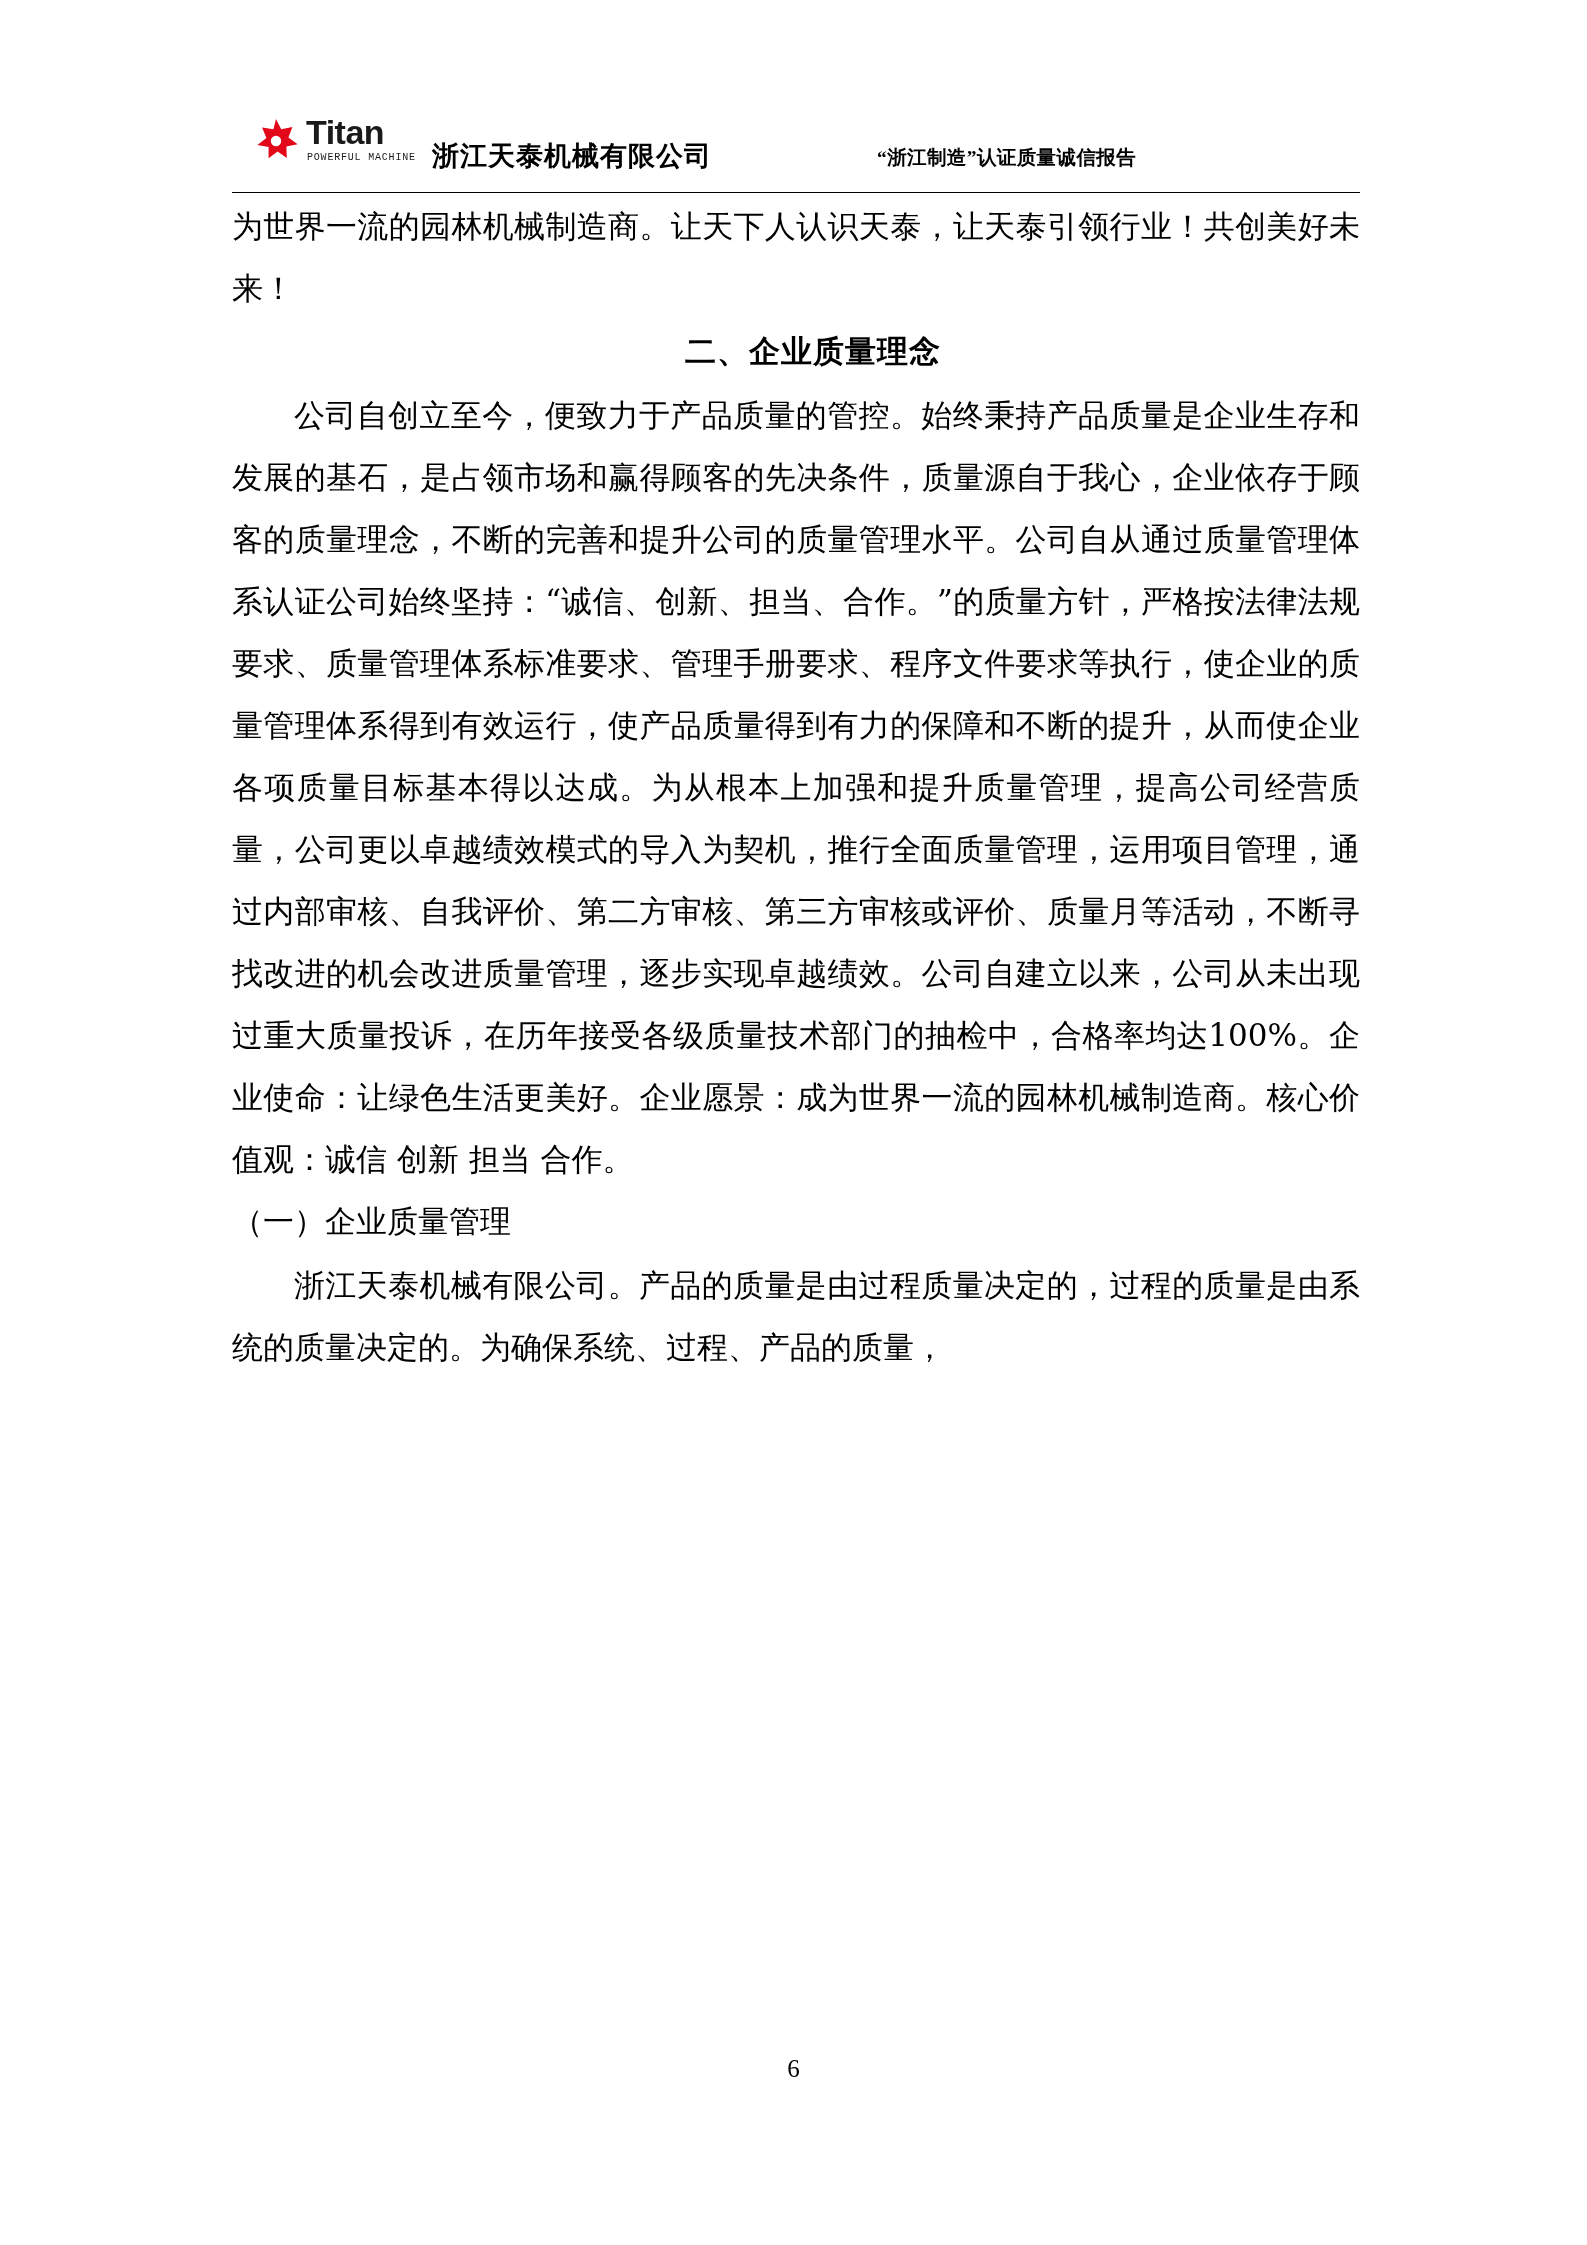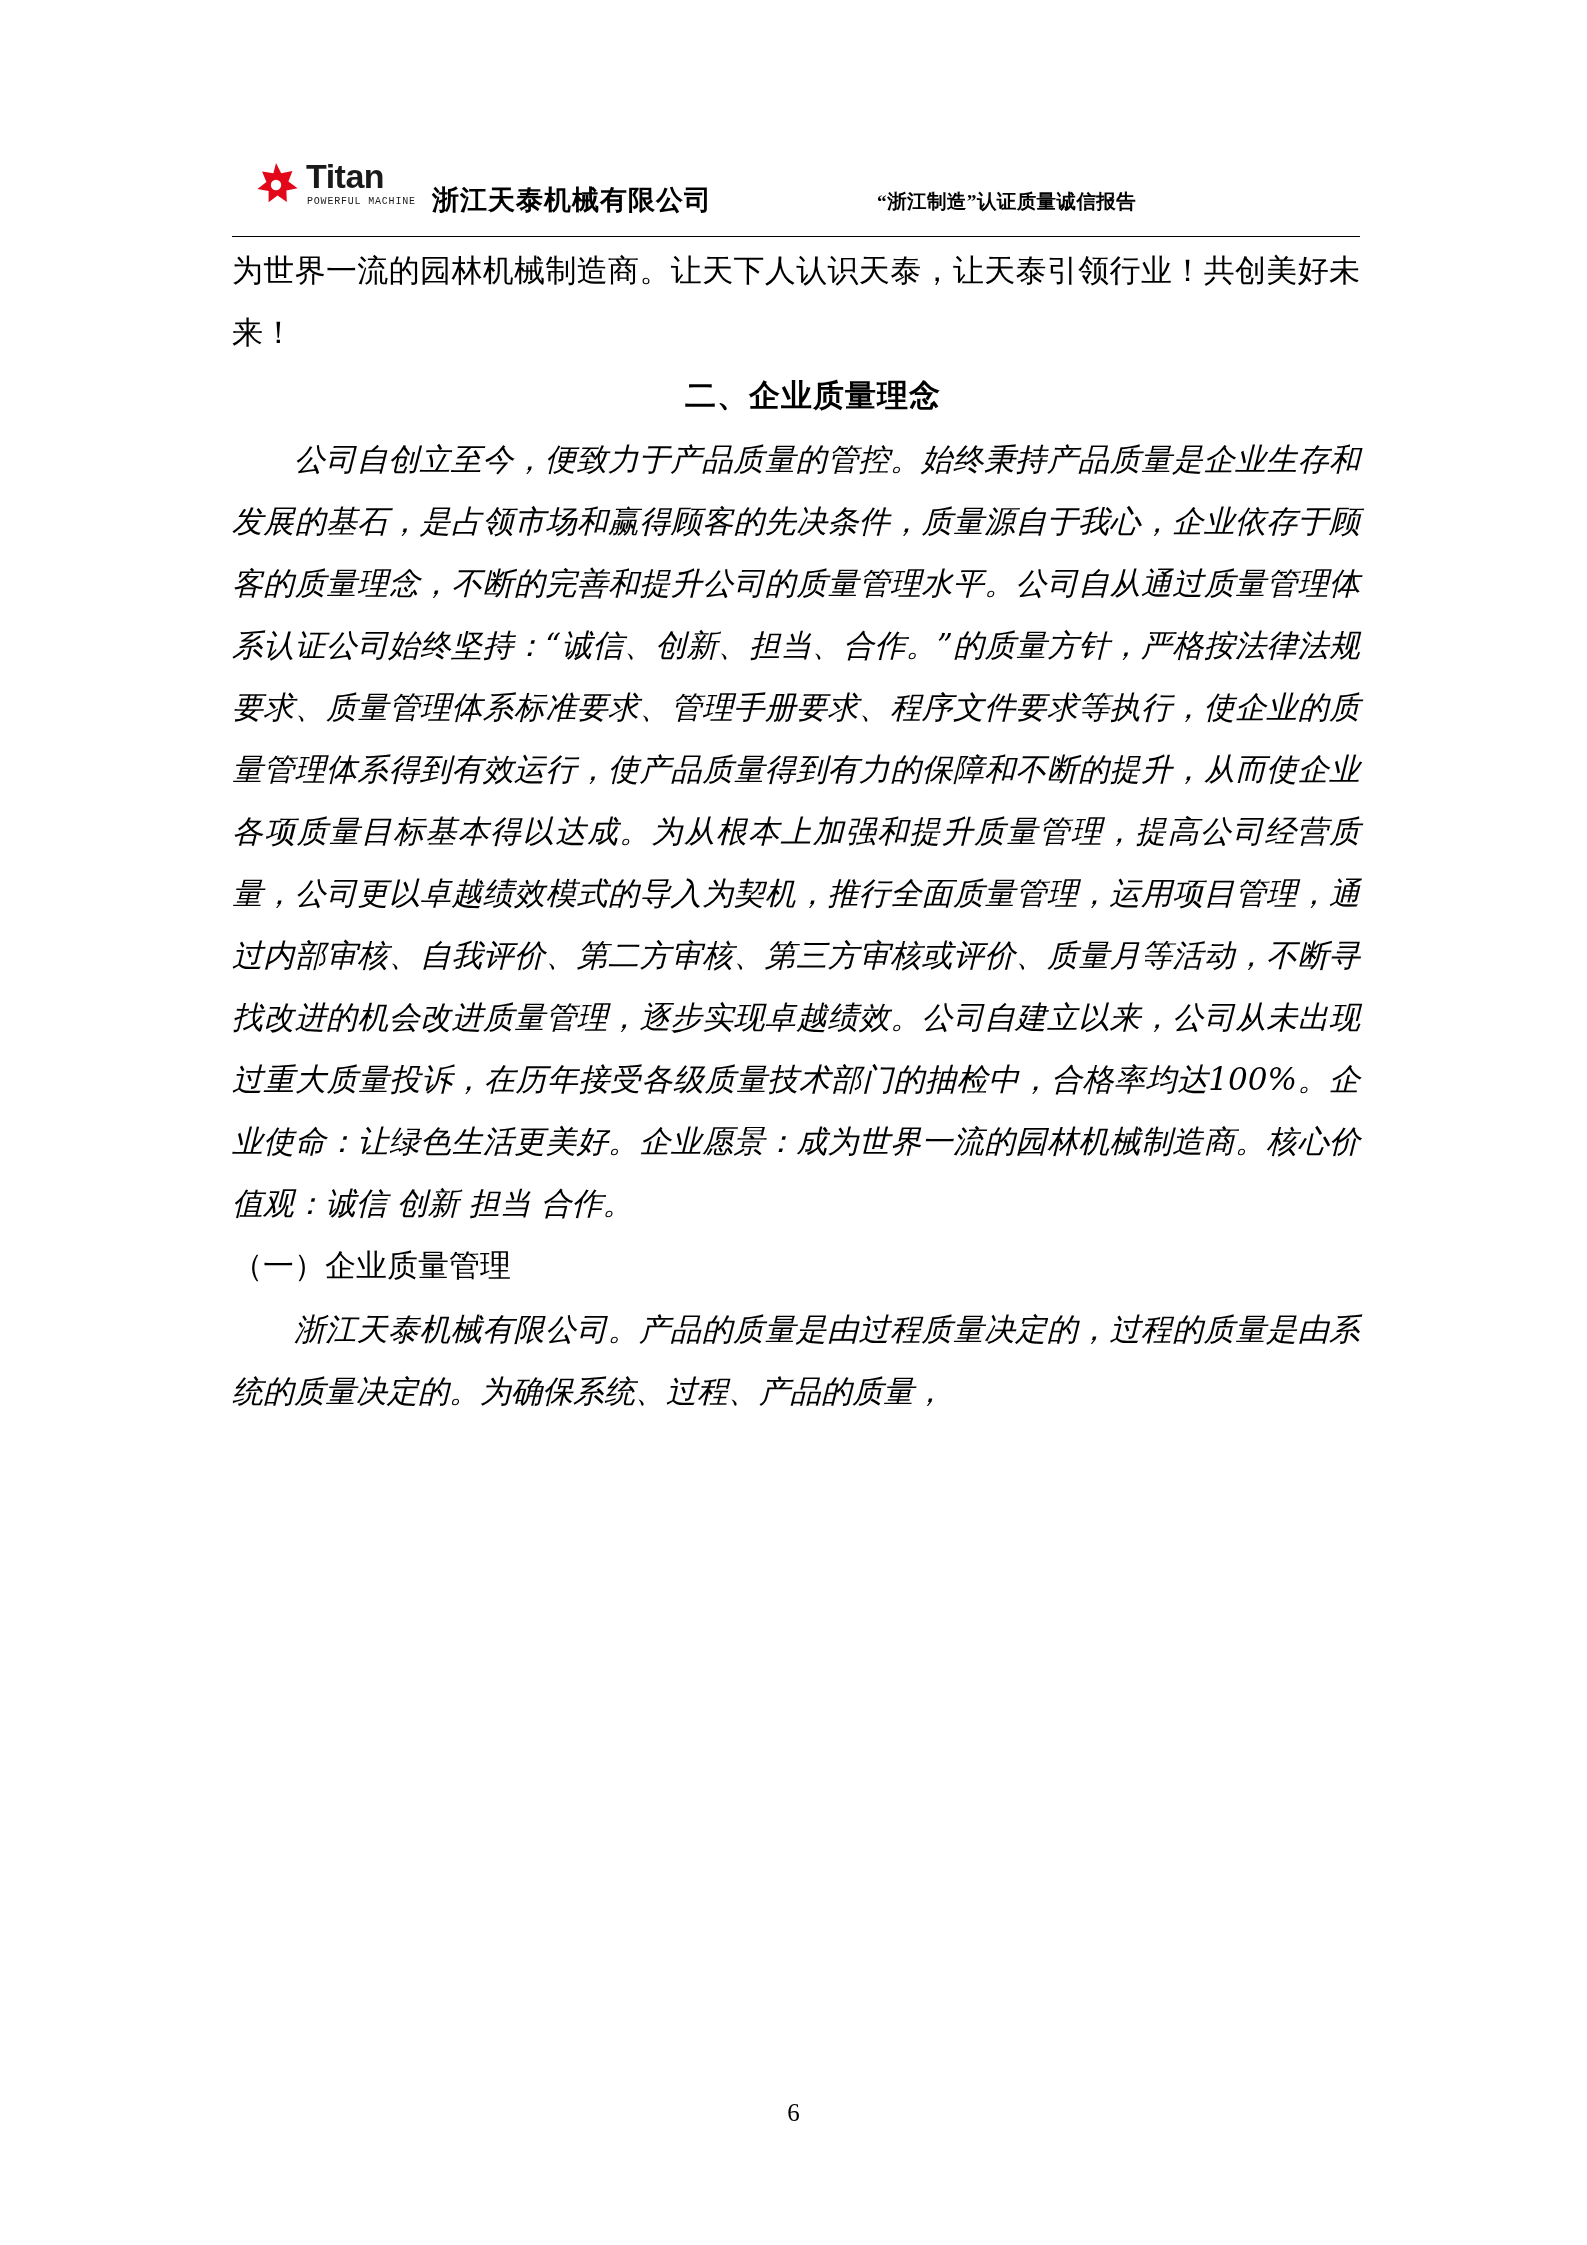--- a/index.html
+++ b/index.html
@@ -14,21 +14,20 @@
     color: #000000;
     position: relative;
     overflow: hidden;
   }
   .page {
     position: absolute;
     top: 0; left: 0;
     width: 1587px;
     height: 1657px;
     background: #ffffff;
-    margin-top: 44px;
   }
   
   .header {
     position: absolute;
     top: 100px;
     left: 232px;
     width: 1128px;
     height: 92px;
   }
   .logo-block {
@@ -108,21 +107,20 @@
     line-height: 62px;
     text-align: justify;
     text-justify: inter-ideograph;
     letter-spacing: 0px;
   }
   p.body.indent {
     text-indent: 62px;
   }
   p.body.kai {
     font-family: "DejaVu Serif", "Liberation Serif", serif;
-    font-style: italic;
   }
   h2.heading {
     margin: 0;
     font-family: "Liberation Sans", "DejaVu Sans", sans-serif;
     font-weight: bold;
     font-size: 31px;
     line-height: 64px;
     text-indent: 34px;
     letter-spacing: 1px;
     text-align: center;

